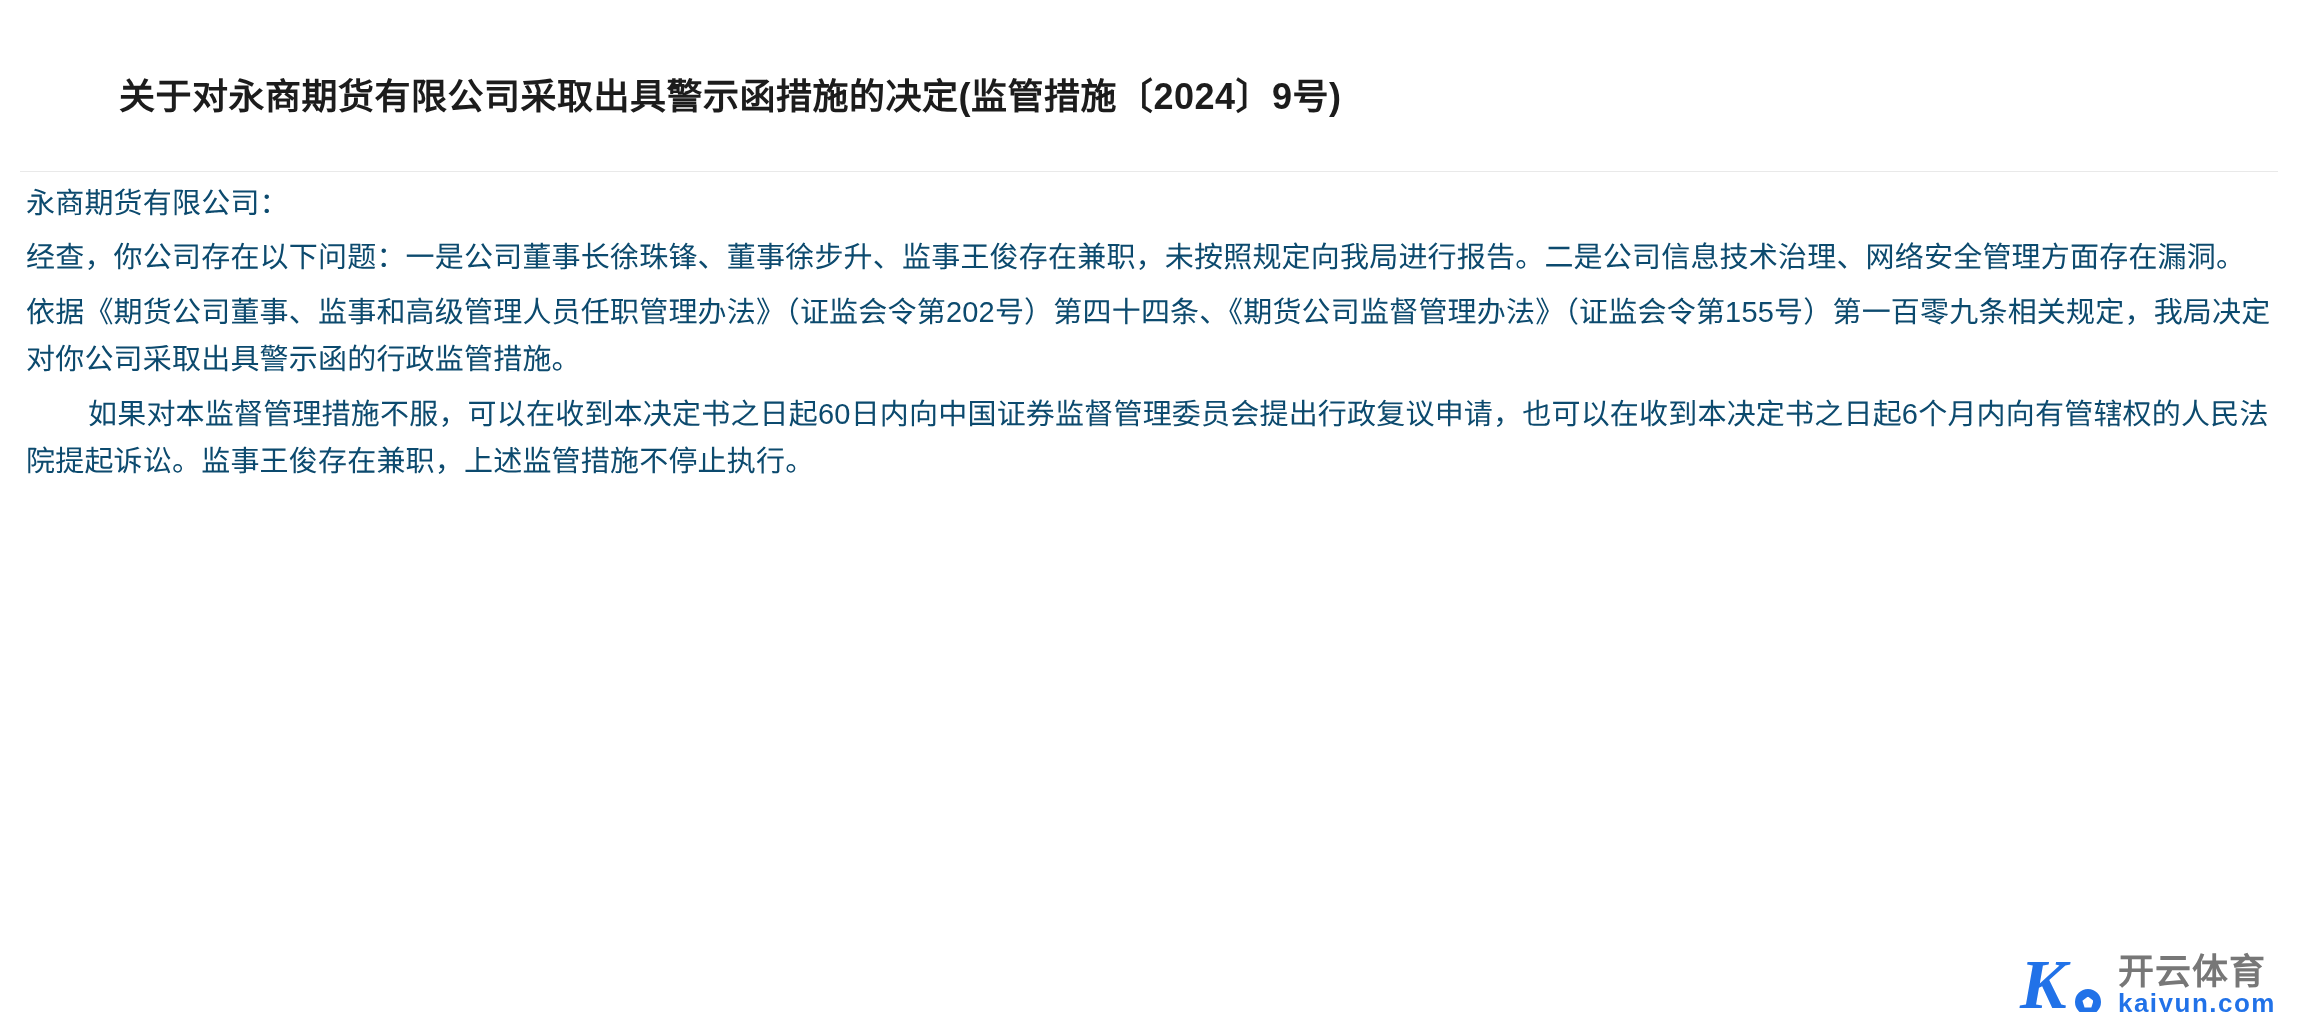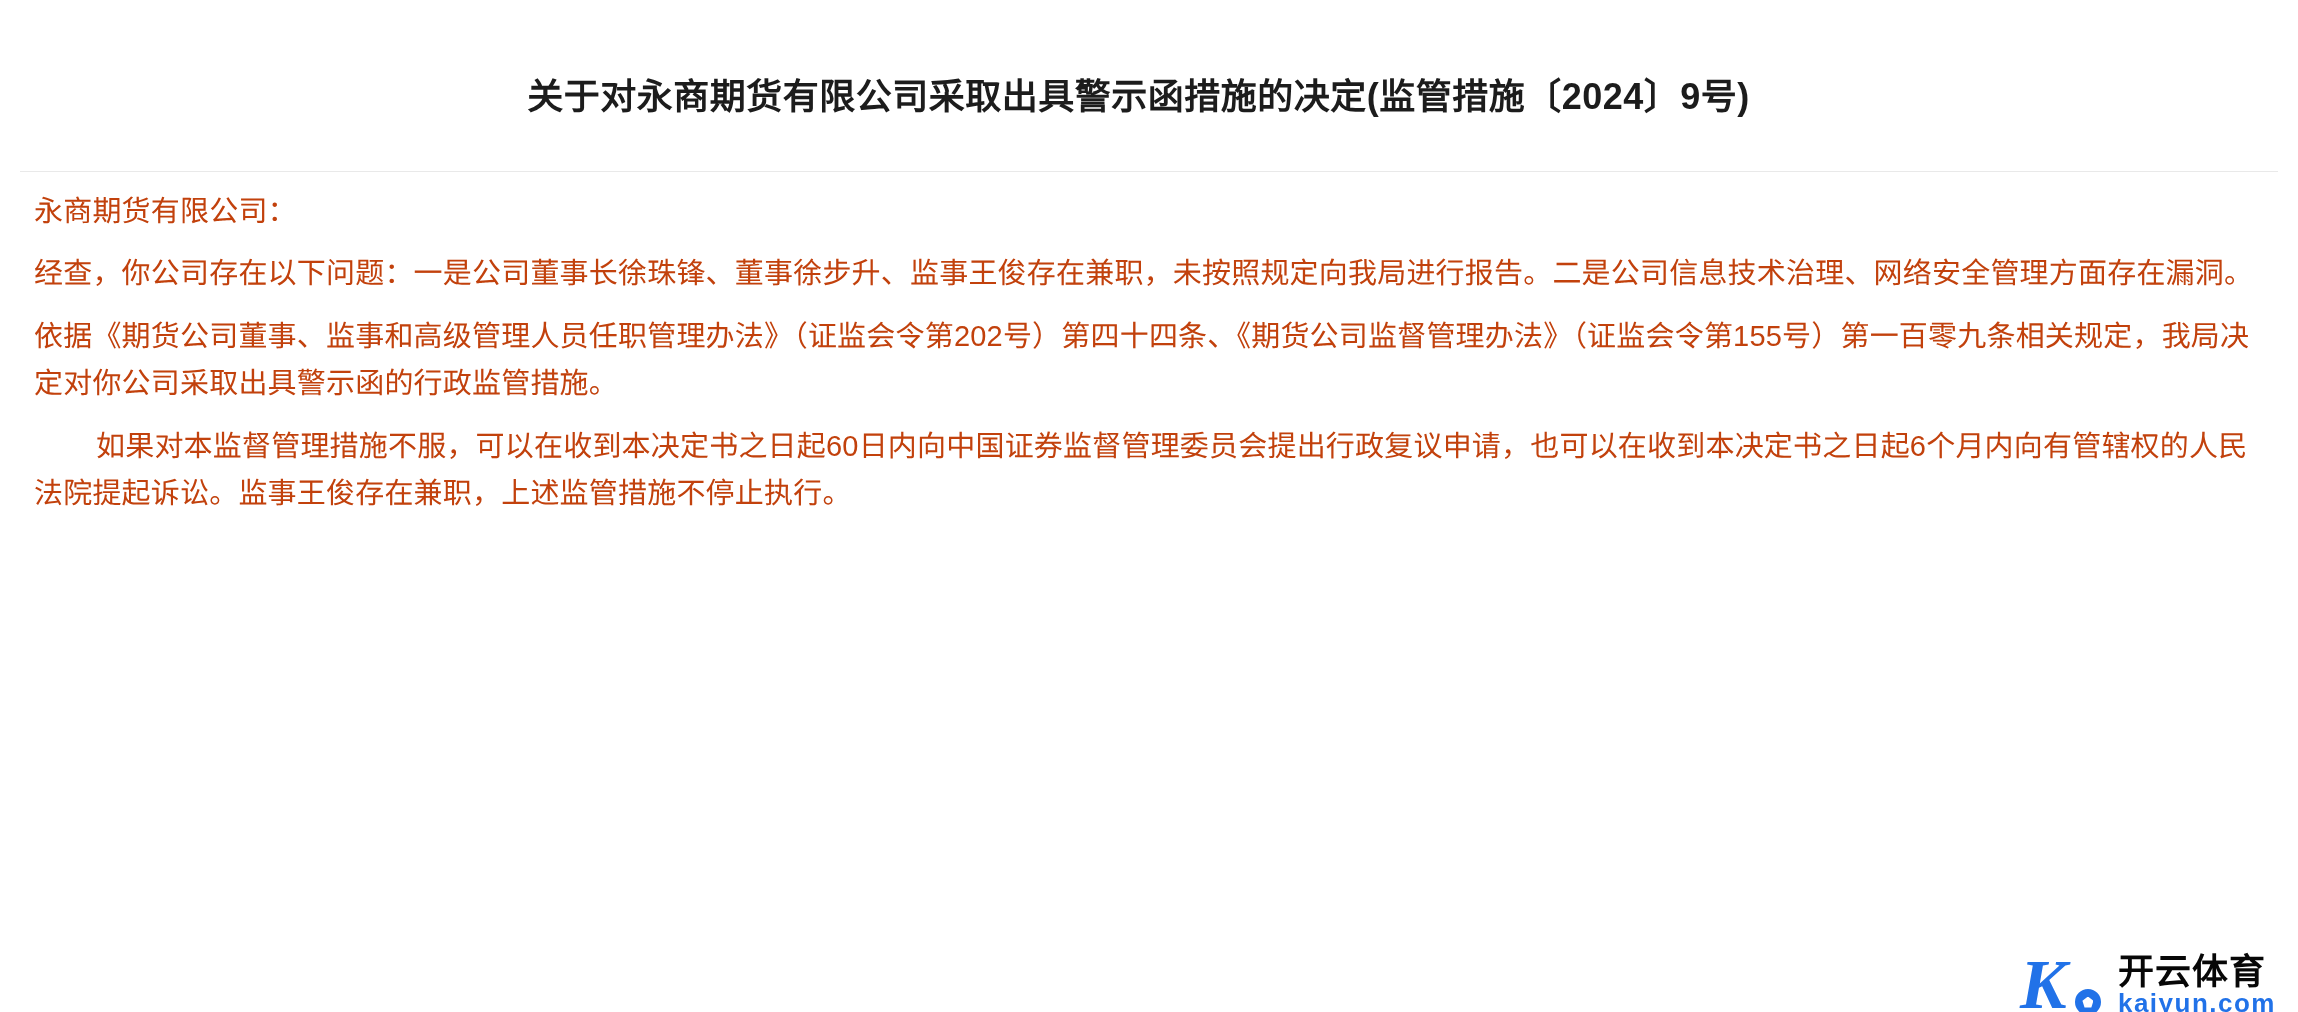--- a/index.html
+++ b/index.html
@@ -16,41 +16,40 @@
     position: relative;
     overflow: hidden;
   }
   .page {
     position: relative;
     width: 2298px;
     height: 1012px;
     box-sizing: border-box;
   }
   .doc-title {
-    text-align: center;
     font-size: 36px;
     font-weight: bold;
     color: #1c1c1c;
     letter-spacing: 0.5px;
     padding: 48px 140px 0 119px;
     line-height: 1.4;
   }
   .title-rule {
     margin: 48px 20px 0 20px;
     height: 1px;
     background: #e9e9e9;
   }
   .body-wrap {
     padding: 0 18px 0 18px;
   }
   p.para {
     font-size: 29px;
     line-height: 1.62;
-    color: #c2410c;
-    margin: 16px;
+    color: #0c4a6e;
+    margin: 8px;
     padding: 0;
     letter-spacing: 0.2px;
   }
   .salutation {
     margin-top: 50px;
   }
   .gap {
     margin-top: 38px;
   }
   .indent {
@@ -105,21 +104,21 @@
   }
   .wm-text {
     display: flex;
     flex-direction: column;
     justify-content: center;
     line-height: 1.05;
   }
   .wm-cn {
     font-size: 36px;
     font-weight: bold;
-    color: #000000;
+    color: #737373;
     letter-spacing: 1px;
   }
   .wm-en {
     font-size: 26px;
     font-weight: bold;
     color: #1a6ee8;
     letter-spacing: 1.5px;
     font-family: "Liberation Sans", sans-serif;
   }
 </style>

